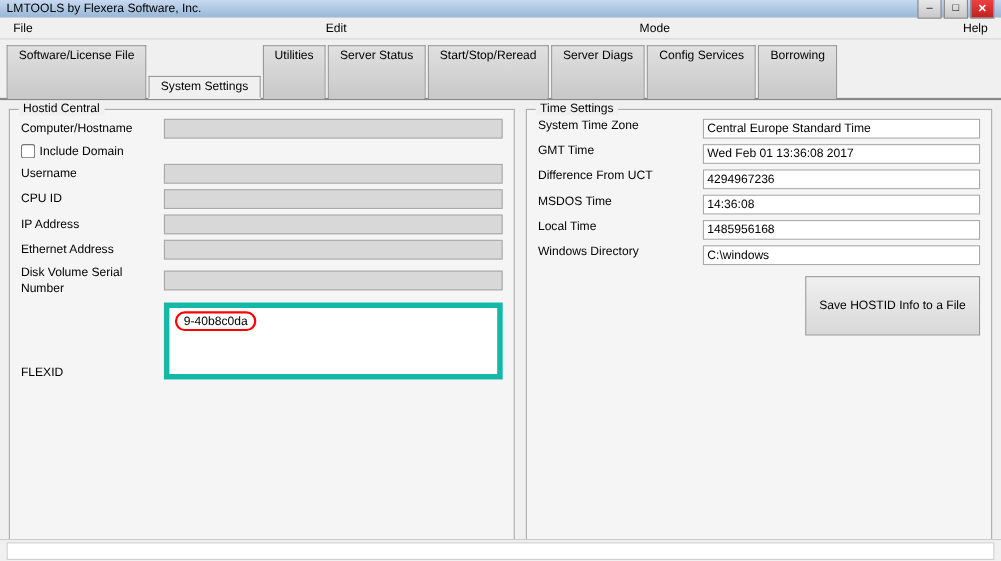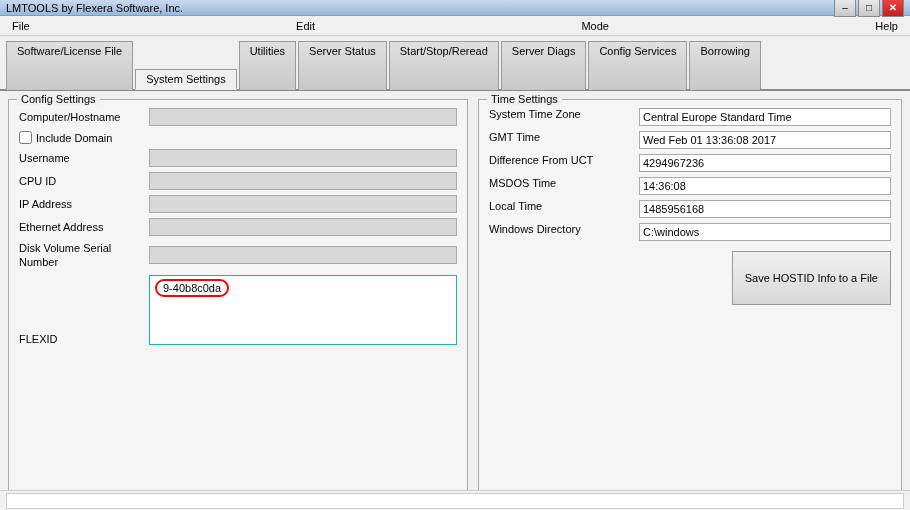--- a/index.html
+++ b/index.html
@@ -165,21 +165,21 @@
       flex-shrink: 0;
       padding-top: 2px;
     }
     .flexid-container {
       flex: 1;
       position: relative;
     }
     .flexid-box {
       width: 100%;
       height: 70px;
-      border: 1px solid #14b8a6;
+      border: 5px solid #14b8a6;
       background: white;
       overflow-y: scroll;
       position: relative;
     }
     .flexid-value {
       padding: 3px 5px;
       font-size: 11px;
       display: flex;
       align-items: center;
     }
@@ -271,21 +271,21 @@
     <div class="tab">Start/Stop/Reread</div>
     <div class="tab">Server Diags</div>
     <div class="tab">Config Services</div>
     <div class="tab">Borrowing</div>
   </div>
 
   <div class="main-content">
 
     <div class="left-panel">
       <div class="group-box" style="height: 100%;">
-        <span class="group-box-title">Config Settings</span>
+        <span class="group-box-title">Hostid Central</span>
 
         <div class="form-row">
           <span class="form-label">Computer/Hostname</span>
           <input class="form-input" type="text" style="background: rgb(216, 216, 216); color: rgb(153, 153, 153);">
         </div>
 
         <div class="checkbox-row">
           <input type="checkbox" style="">
           <span>Include Domain</span>
         </div>

